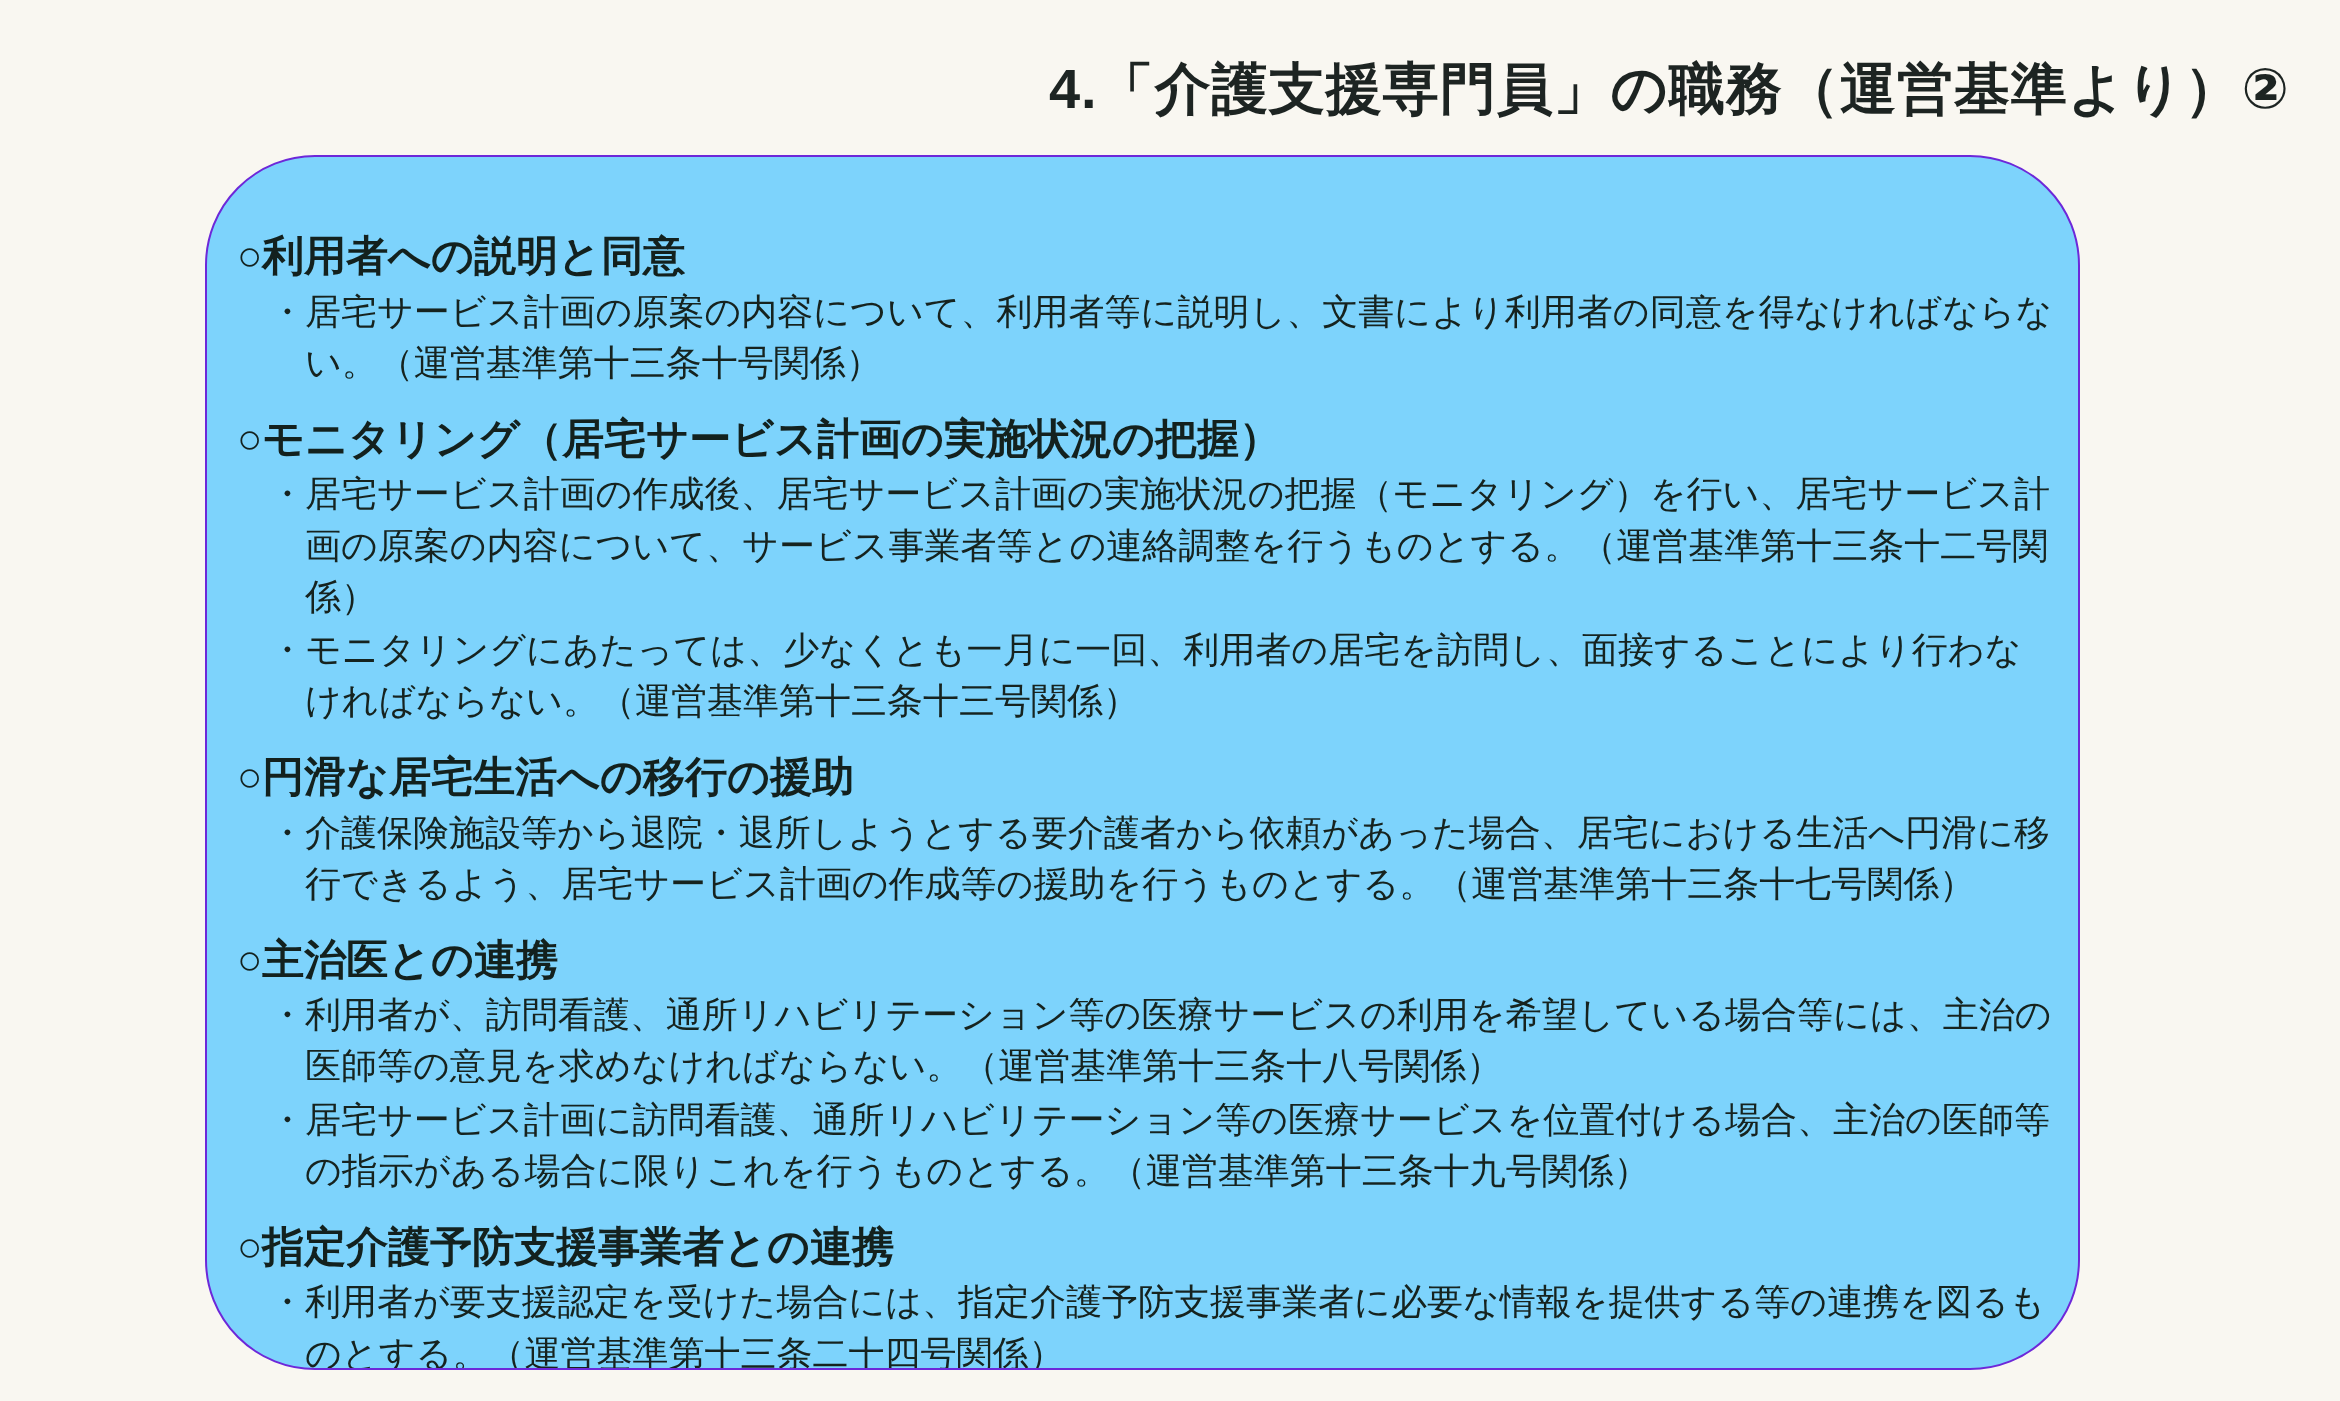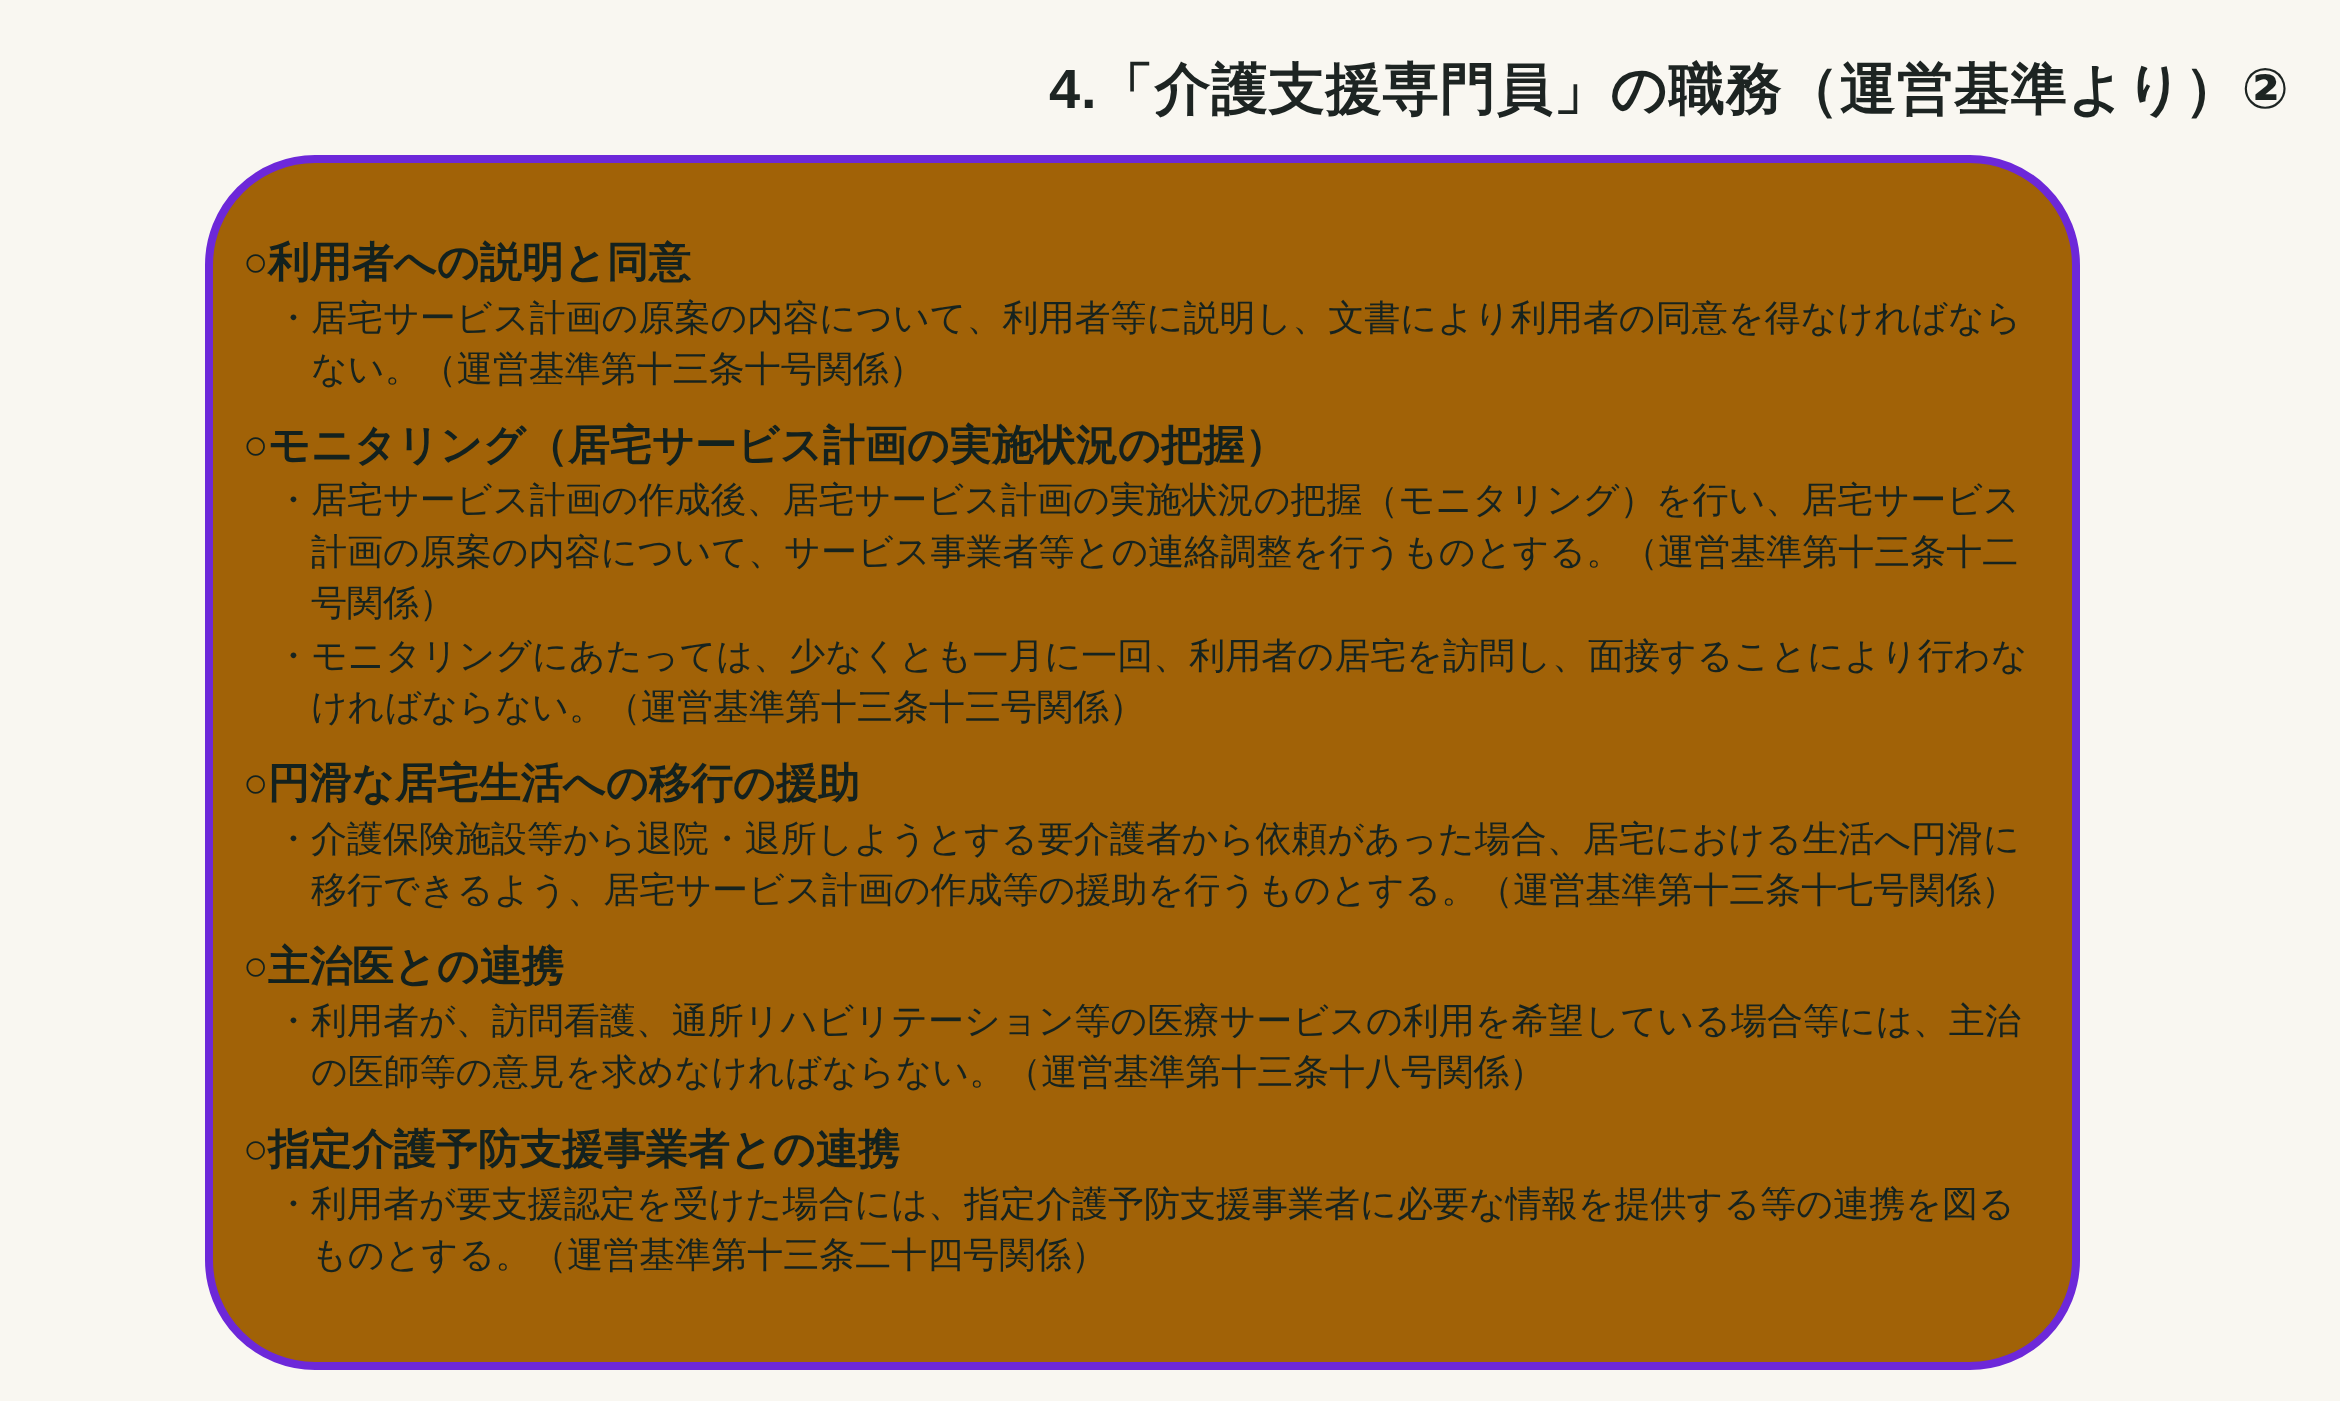--- a/index.html
+++ b/index.html
@@ -25,22 +25,22 @@
     letter-spacing: 1px;
     color: #1d2422;
   }
   .content-box {
     position: absolute;
     left: 205px;
     top: 155px;
     width: 1875px;
     height: 1215px;
     box-sizing: border-box;
-    background: #a16207;
-    border: 8px solid #6d28d9;
+    background: #7dd3fc;
+    border: 2px solid #6d28d9;
     border-radius: 110px;
     padding: 72px 22px 40px 30px;
     overflow: hidden;
   }
   .section {
     margin-bottom: 24px;
   }
   .section-heading {
     font-size: 42px;
     font-weight: bold;
@@ -87,20 +87,21 @@
     <p class="section-heading">○円滑な居宅生活への移行の援助</p>
     <div class="section-items">
       <p class="bullet-item">・介護保険施設等から退院・退所しようとする要介護者から依頼があった場合、居宅における生活へ円滑に移行できるよう、居宅サービス計画の作成等の援助を行うものとする。（運営基準第十三条十七号関係）</p>
     </div>
   </div>
 
   <div class="section">
     <p class="section-heading">○主治医との連携</p>
     <div class="section-items">
       <p class="bullet-item">・利用者が、訪問看護、通所リハビリテーション等の医療サービスの利用を希望している場合等には、主治の医師等の意見を求めなければならない。（運営基準第十三条十八号関係）</p>
+      <p class="bullet-item">・居宅サービス計画に訪問看護、通所リハビリテーション等の医療サービスを位置付ける場合、主治の医師等の指示がある場合に限りこれを行うものとする。（運営基準第十三条十九号関係）</p>
     </div>
   </div>
 
   <div class="section">
     <p class="section-heading">○指定介護予防支援事業者との連携</p>
     <div class="section-items">
       <p class="bullet-item">・利用者が要支援認定を受けた場合には、指定介護予防支援事業者に必要な情報を提供する等の連携を図るものとする。（運営基準第十三条二十四号関係）</p>
     </div>
   </div>
 

